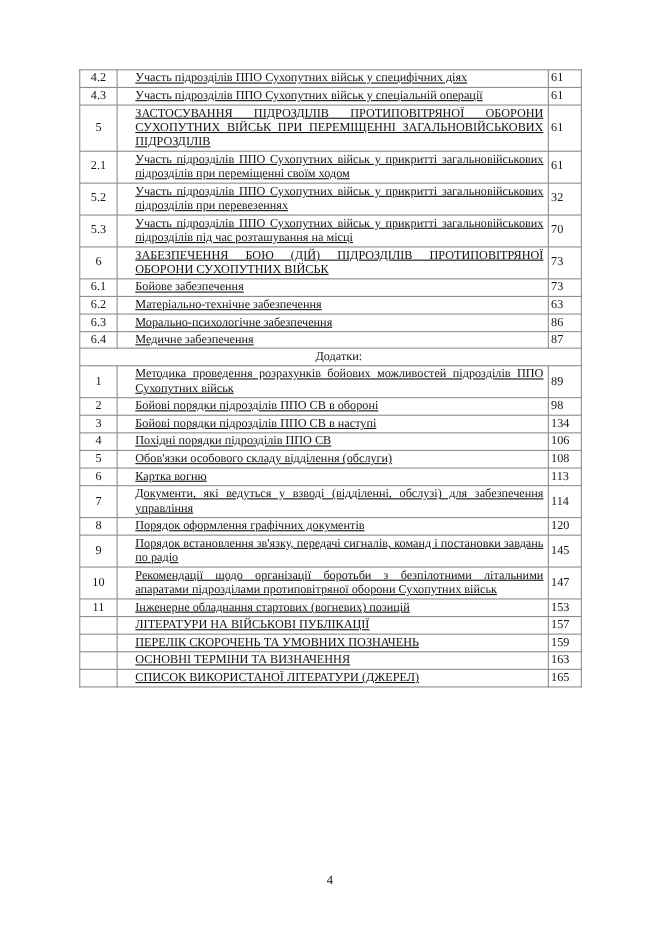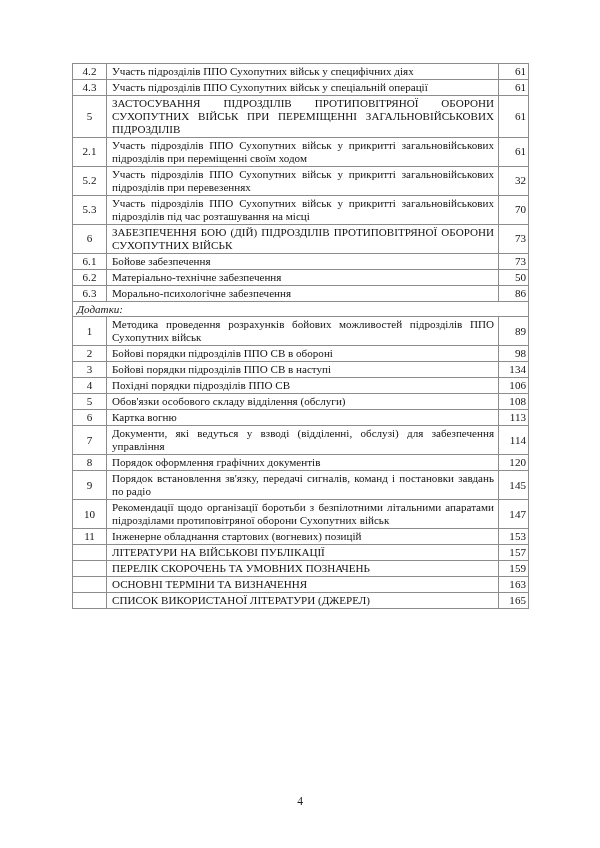--- a/index.html
+++ b/index.html
@@ -49,37 +49,37 @@
   td.num {
     text-align: center;
     padding-left: 2px;
     padding-right: 2px;
     white-space: nowrap;
   }
 
   td.title {
     text-align: justify;
     text-justify: inter-word;
-    padding-left: 5px;
+    padding-left: 16px;
     padding-right: 4px;
     hyphens: none;
+    text-decoration: underline;
   }
 
   td.pageno {
-    text-align: right;
+    text-align: left;
     padding-left: 2px;
     padding-right: 2px;
     white-space: nowrap;
   }
 
   
   td.merged {
-    text-align: left;
-    padding-left: 4px;
-    font-style: italic;
+    text-align: center;
+    padding-left: 18px;
   }
 
   
   tr.section td.title { text-align: justify; }
 
   .page-number {
     position: absolute;
     left: 0;
     top: 795px;
     width: 600px;
@@ -137,28 +137,33 @@
           <td class="pageno">73</td>
         </tr>
         <tr>
           <td class="num">6.1</td>
           <td class="title">Бойове забезпечення</td>
           <td class="pageno">73</td>
         </tr>
         <tr>
           <td class="num">6.2</td>
           <td class="title">Матеріально-технічне забезпечення</td>
-          <td class="pageno">50</td>
+          <td class="pageno">63</td>
         </tr>
         <tr>
           <td class="num">6.3</td>
           <td class="title">Морально-психологічне забезпечення</td>
           <td class="pageno">86</td>
         </tr>
         <tr>
+          <td class="num">6.4</td>
+          <td class="title">Медичне забезпечення</td>
+          <td class="pageno">87</td>
+        </tr>
+        <tr>
           <td class="merged" colspan="3">Додатки:</td>
         </tr>
         <tr>
           <td class="num">1</td>
           <td class="title">Методика проведення розрахунків бойових можливостей підрозділів ППО Сухопутних військ</td>
           <td class="pageno">89</td>
         </tr>
         <tr>
           <td class="num">2</td>
           <td class="title">Бойові порядки підрозділів ППО СВ в обороні</td>

